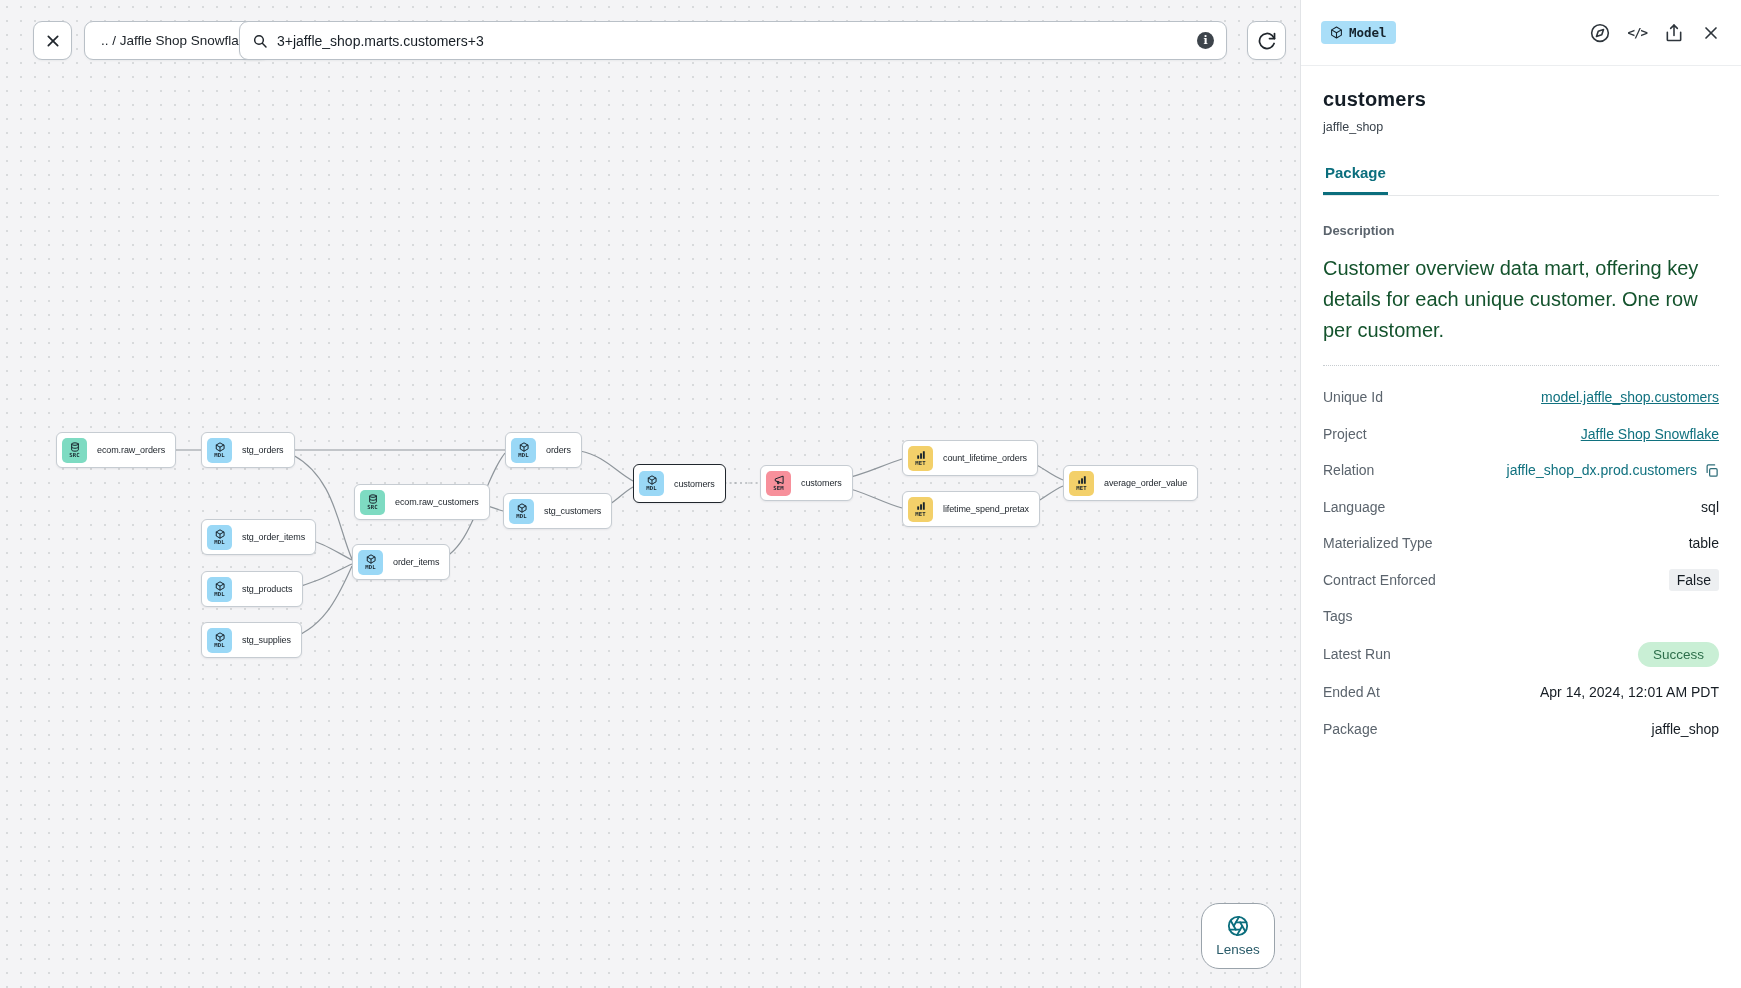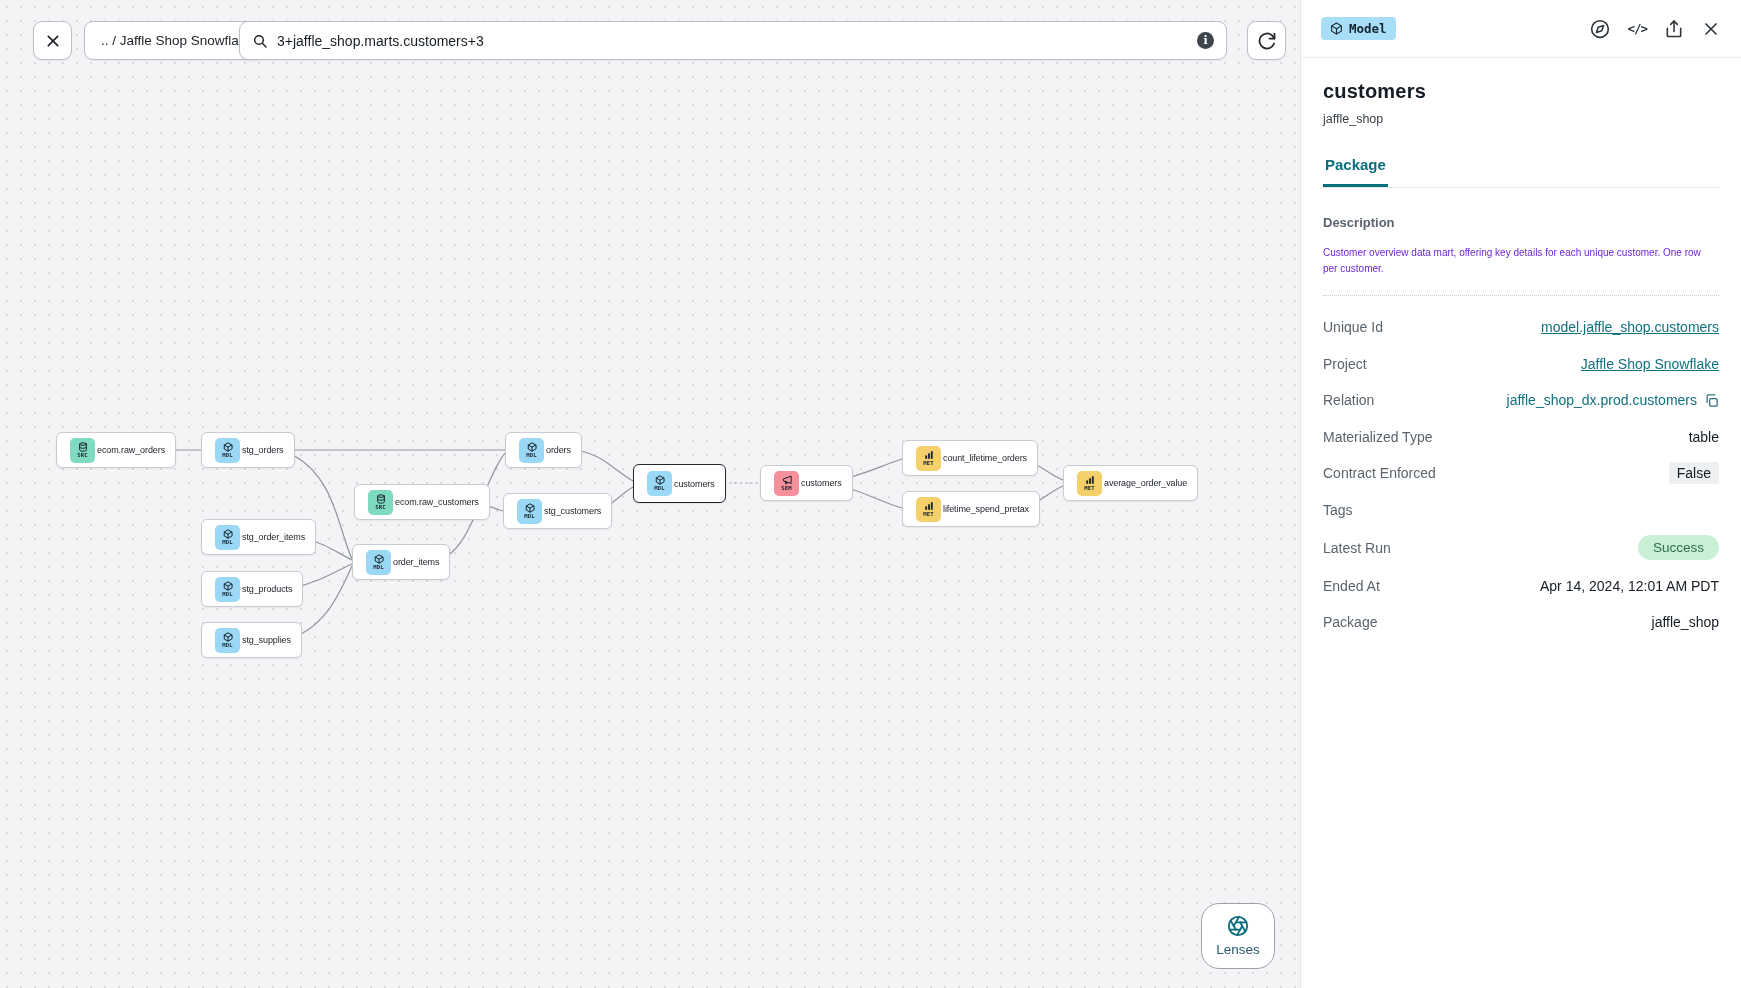--- a/index.html
+++ b/index.html
@@ -32,53 +32,53 @@
   .crumb{left:84px;padding:0 16px;font-size:13.5px;color:#20262c;white-space:nowrap}
   .searchbar{left:239px;width:988px;justify-content:center;padding:0 12px;gap:9px}
   .searchbar .q{font-size:14px;color:#171e25;border:none;outline:none;background:transparent;flex:1;font-family:"Liberation Sans",sans-serif}
   .info-dot{width:17px;height:17px;border-radius:50%;background:#3d444b;color:#fff;font-size:11px;font-weight:700;
     display:flex;align-items:center;justify-content:center;font-family:"DejaVu Serif",serif;flex:0 0 auto}
   .refresh-btn{left:1247px;width:39px}
   .icon-20{width:20px;height:20px;display:block}
   .icon-16{width:16px;height:16px;display:block}
 
   
-  .node{position:absolute;display:flex;align-items:center;gap:2px;height:36px;padding:0 10px 0 13px;
+  .node{position:absolute;display:flex;align-items:center;gap:10px;height:36px;padding:0 10px 0 5px;
     background:#fff;border:1px solid var(--node-border);border-radius:6px;box-shadow:0 1px 2px rgba(25,35,45,.07);cursor:pointer}
   .node.selected{border:1.6px solid #20262d;height:39px}
   .tile{width:25px;height:25px;border-radius:5px;display:flex;flex-direction:column;align-items:center;justify-content:center;
     color:#18242c;flex:0 0 auto}
   .tile svg{width:10px;height:10px;display:block}
   .tile b{font-size:5.6px;font-weight:700;letter-spacing:.2px;line-height:1.1;font-family:"DejaVu Sans Mono",monospace}
   .nlabel{font-size:9px;color:#22282f;white-space:nowrap;letter-spacing:-.1px}
 
   
   .lenses{position:absolute;left:1201px;top:903px;width:74px;height:66px;background:#fff;border:1px solid #9aa3ab;
     border-radius:18px;display:flex;flex-direction:column;align-items:center;justify-content:center;gap:5px;cursor:pointer}
   .lenses svg{width:22px;height:22px;color:var(--accent-teal)}
   .lenses span.lab{font-size:13.5px;color:#285a68}
 
   
   .panel{width:441px;height:988px;background:#fff;border-left:1px solid #e2e4e7;display:flex;flex-direction:column;overflow:hidden}
-  .panel-header{height:58px;flex:0 0 auto;display:flex;align-items:center;padding:0 20px;border-bottom:1px solid #eceef0}
+  .panel-header{height:66px;flex:0 0 auto;display:flex;align-items:center;padding:0 20px;border-bottom:1px solid #eceef0}
   .type-badge{display:inline-flex;align-items:center;gap:6px;background:#a9def8;color:#15232d;border-radius:4px;
     padding:4px 9px;font-family:"DejaVu Sans Mono",monospace;font-size:12.5px;font-weight:700}
   .type-badge svg{width:13px;height:13px}
   .ph-actions{margin-left:auto;display:flex;align-items:center;gap:17px;color:#2e353c}
   .ph-actions .abtn{background:none;border:none;cursor:pointer;color:#2e353c;display:flex;align-items:center}
   .code-glyph{font-family:"DejaVu Sans Mono",monospace;font-size:12.5px;font-weight:700;letter-spacing:-1px}
 
   .panel-body{padding:22px 22px 0;overflow:hidden}
   .ptitle{font-size:20px;font-weight:700;color:#141d26;letter-spacing:.2px}
   .psub{font-size:12.5px;color:#39424b;margin-top:9px}
   .tabs{margin-top:30px;border-bottom:1px solid #e5e7e9}
   .tab{display:inline-block;color:var(--accent-teal);font-weight:700;font-size:15px;padding:0 2px 11px;
     border-bottom:3px solid var(--accent-teal);cursor:pointer}
   .section-label{margin-top:27px;font-size:13px;font-weight:700;color:var(--label-gray)}
-  .desc{margin-top:15px;font-size:10px;line-height:1.55;color:#6d28d9;max-width:390px}
+  .desc{margin-top:15px;font-size:20px;line-height:1.55;color:#14532d;max-width:390px}
   .dotted-sep{border-bottom:1.5px dotted #c7ccd0;margin:19px 0 20px}
 
   .field-row{display:flex;justify-content:space-between;align-items:center;min-height:22px;margin-bottom:14.5px;font-size:14px}
   .field-label{color:var(--label-gray)}
   .field-value{color:#161d24;text-align:right;display:flex;align-items:center;gap:7px}
   .field-value.link-underline span{color:#10717f;text-decoration:underline;cursor:pointer}
   .field-value.link span{color:#10717f;cursor:pointer}
   .field-value.chip span{background:#edeff1;padding:3px 8px;border-radius:3px}
   .field-value.success span{background:#c9efd5;color:#2c6e4a;padding:5px 15px;border-radius:15px;font-size:13.5px}
   .copy-btn{background:none;border:none;cursor:pointer;color:#2f6e7a;display:flex}
@@ -361,20 +361,26 @@
               <span>jaffle_shop_dx.prod.customers</span>
               <button class="copy-btn">
                 <svg viewBox="0 0 24 24" fill="none" stroke="currentColor" stroke-width="2" stroke-linecap="round" stroke-linejoin="round">
                   <rect x="9" y="9" width="12" height="12" rx="2"></rect>
                   <path d="M5 15V5a2 2 0 0 1 2-2h10"></path>
                 </svg>
               </button>
             </div>
           </div>
           <div class="field-row">
+            <div class="field-label">Language</div>
+            <div class="field-value plain">
+              <span>sql</span>
+            </div>
+          </div>
+          <div class="field-row">
             <div class="field-label">Materialized Type</div>
             <div class="field-value plain">
               <span>table</span>
             </div>
           </div>
           <div class="field-row">
             <div class="field-label">Contract Enforced</div>
             <div class="field-value chip">
               <span>False</span>
             </div>

